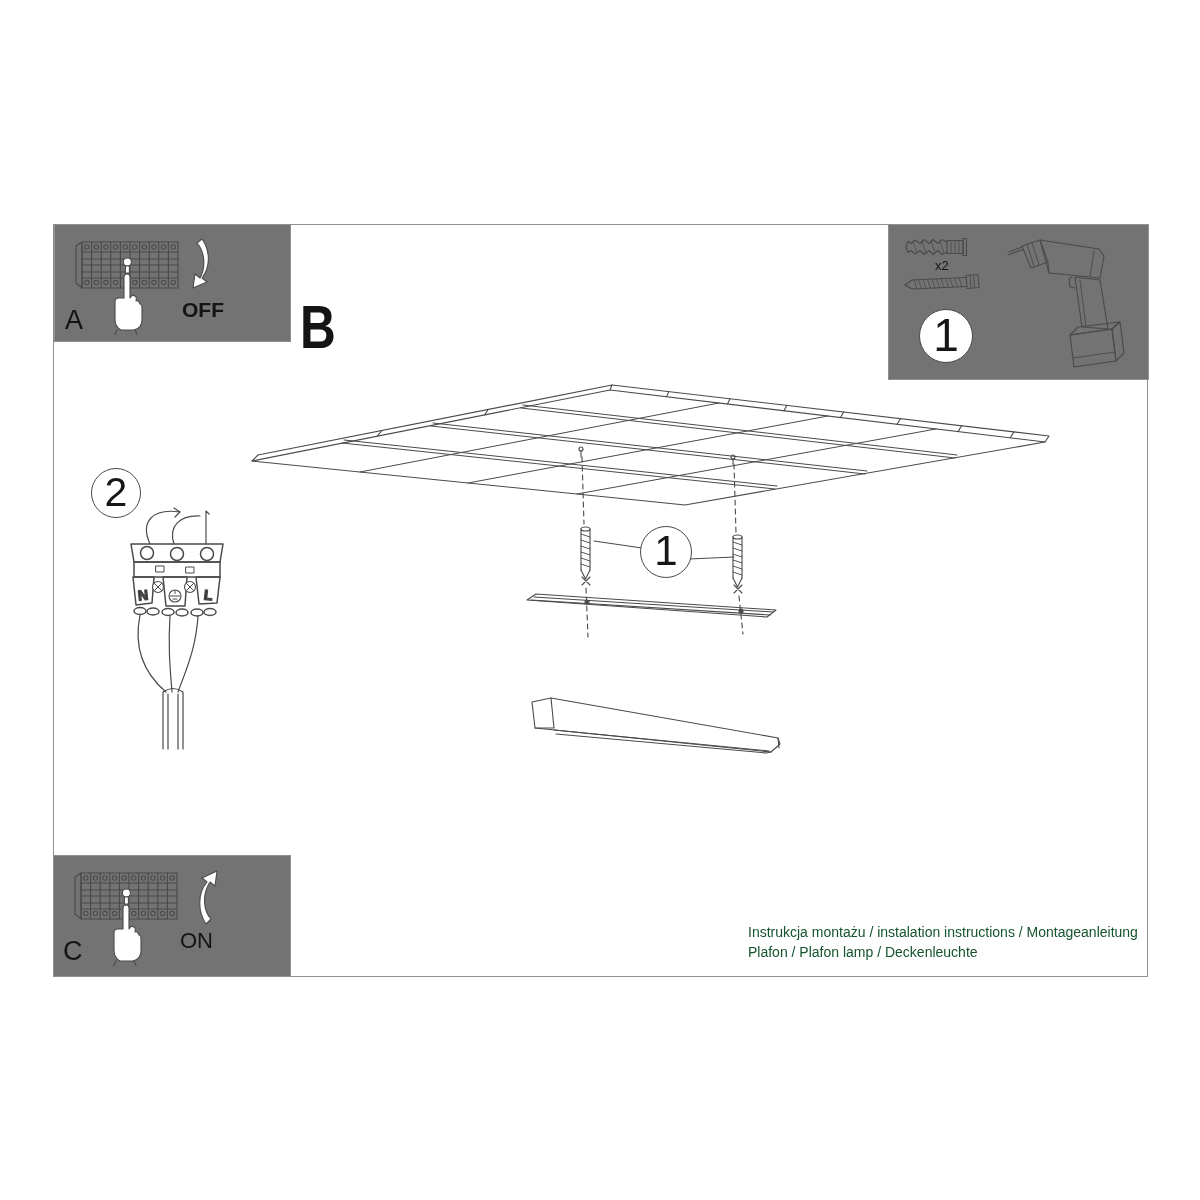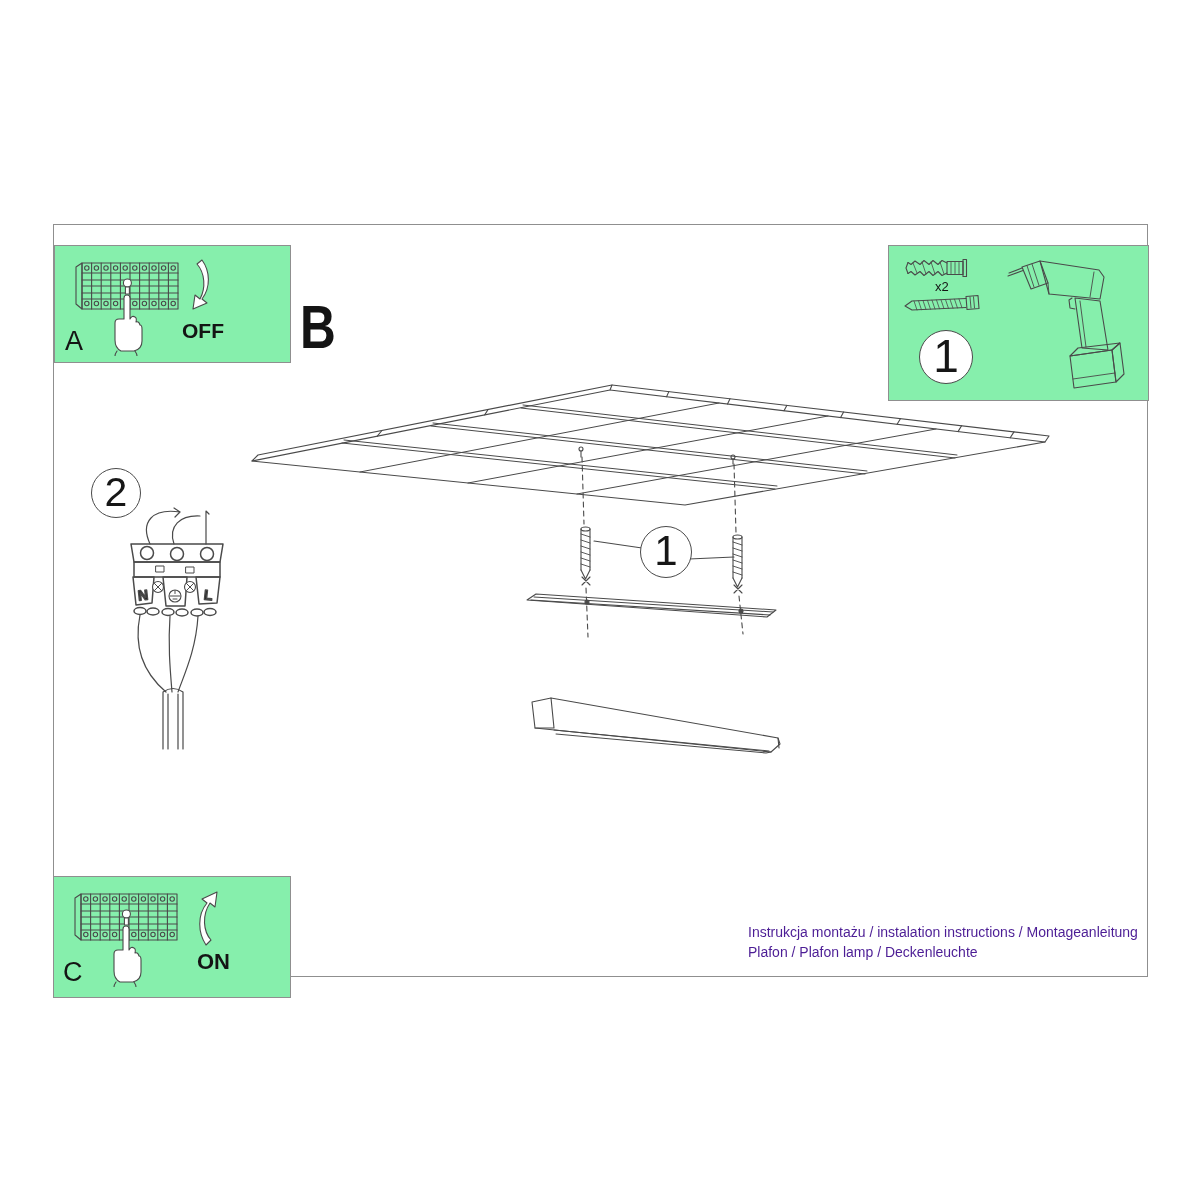--- a/index.html
+++ b/index.html
@@ -1,34 +1,34 @@
 <!DOCTYPE html>
 <html><head>
 <meta charset="utf-8">
 <style>
   html,body{margin:0;padding:0;background:#ffffff;}
   .page{position:relative;width:1200px;height:1200px;background:#fff;overflow:hidden;
         font-family:"Liberation Sans",sans-serif;color:#161616;}
   .frame{position:absolute;border:1px solid #8f8f8f;background:transparent;}
-  .box{position:absolute;border:1px solid #8f8f8f;background:#86efac;margin-top:21px;}
+  .box{position:absolute;border:1px solid #8f8f8f;background:#737373;}
   .lbl{position:absolute;color:#141414;white-space:nowrap;}
   .art{position:absolute;left:0;top:0;pointer-events:none;}
   .circle-callout{position:absolute;border:1.6px solid #4a4a4a;border-radius:50%;
         background:#fff;text-align:center;color:#161616;}
   #letter-b{left:300px;top:291px;font-size:62px;font-weight:700;transform:scaleX(.8);
         transform-origin:left top;}
   #lbl-a{left:10px;top:80px;font-size:27px;}
   #lbl-off{left:127px;top:73px;font-size:21px;font-weight:700;text-align:center;}
   #lbl-c{left:9px;top:80px;font-size:27px;}
-  #lbl-on{left:143px;top:72px;font-size:22px;font-weight:700;}
+  #lbl-on{left:126px;top:72px;font-size:22px;font-weight:400;}
   #lbl-x2{left:46px;top:33px;font-size:13px;}
   #callout-2{left:91px;top:468px;width:48px;height:48px;font-size:41px;line-height:47px;}
   #callout-1-center{left:640px;top:526px;width:50px;height:50px;font-size:42px;line-height:48px;}
   #callout-1-parts{left:30px;top:84px;width:52px;height:52px;font-size:46px;line-height:50px;}
-  .footer-line{position:absolute;font-size:14px;color:#4c1d95;}
+  .footer-line{position:absolute;font-size:14px;color:#14532d;}
   #footer-1{left:748px;top:924px;}
   #footer-2{left:748px;top:944px;}
   svg .ln{stroke:#4a4a4a;fill:none;stroke-width:1.1;stroke-linecap:round;stroke-linejoin:round;}
   svg .lnw{stroke:#4a4a4a;fill:#fff;stroke-width:1.1;stroke-linejoin:round;}
   svg .thick{stroke-width:1.5;}
   svg .dash{stroke-dasharray:5 4;}
   svg text{font-family:"Liberation Sans",sans-serif;fill:#161616;}
 </style>
 </head>
 <body>

